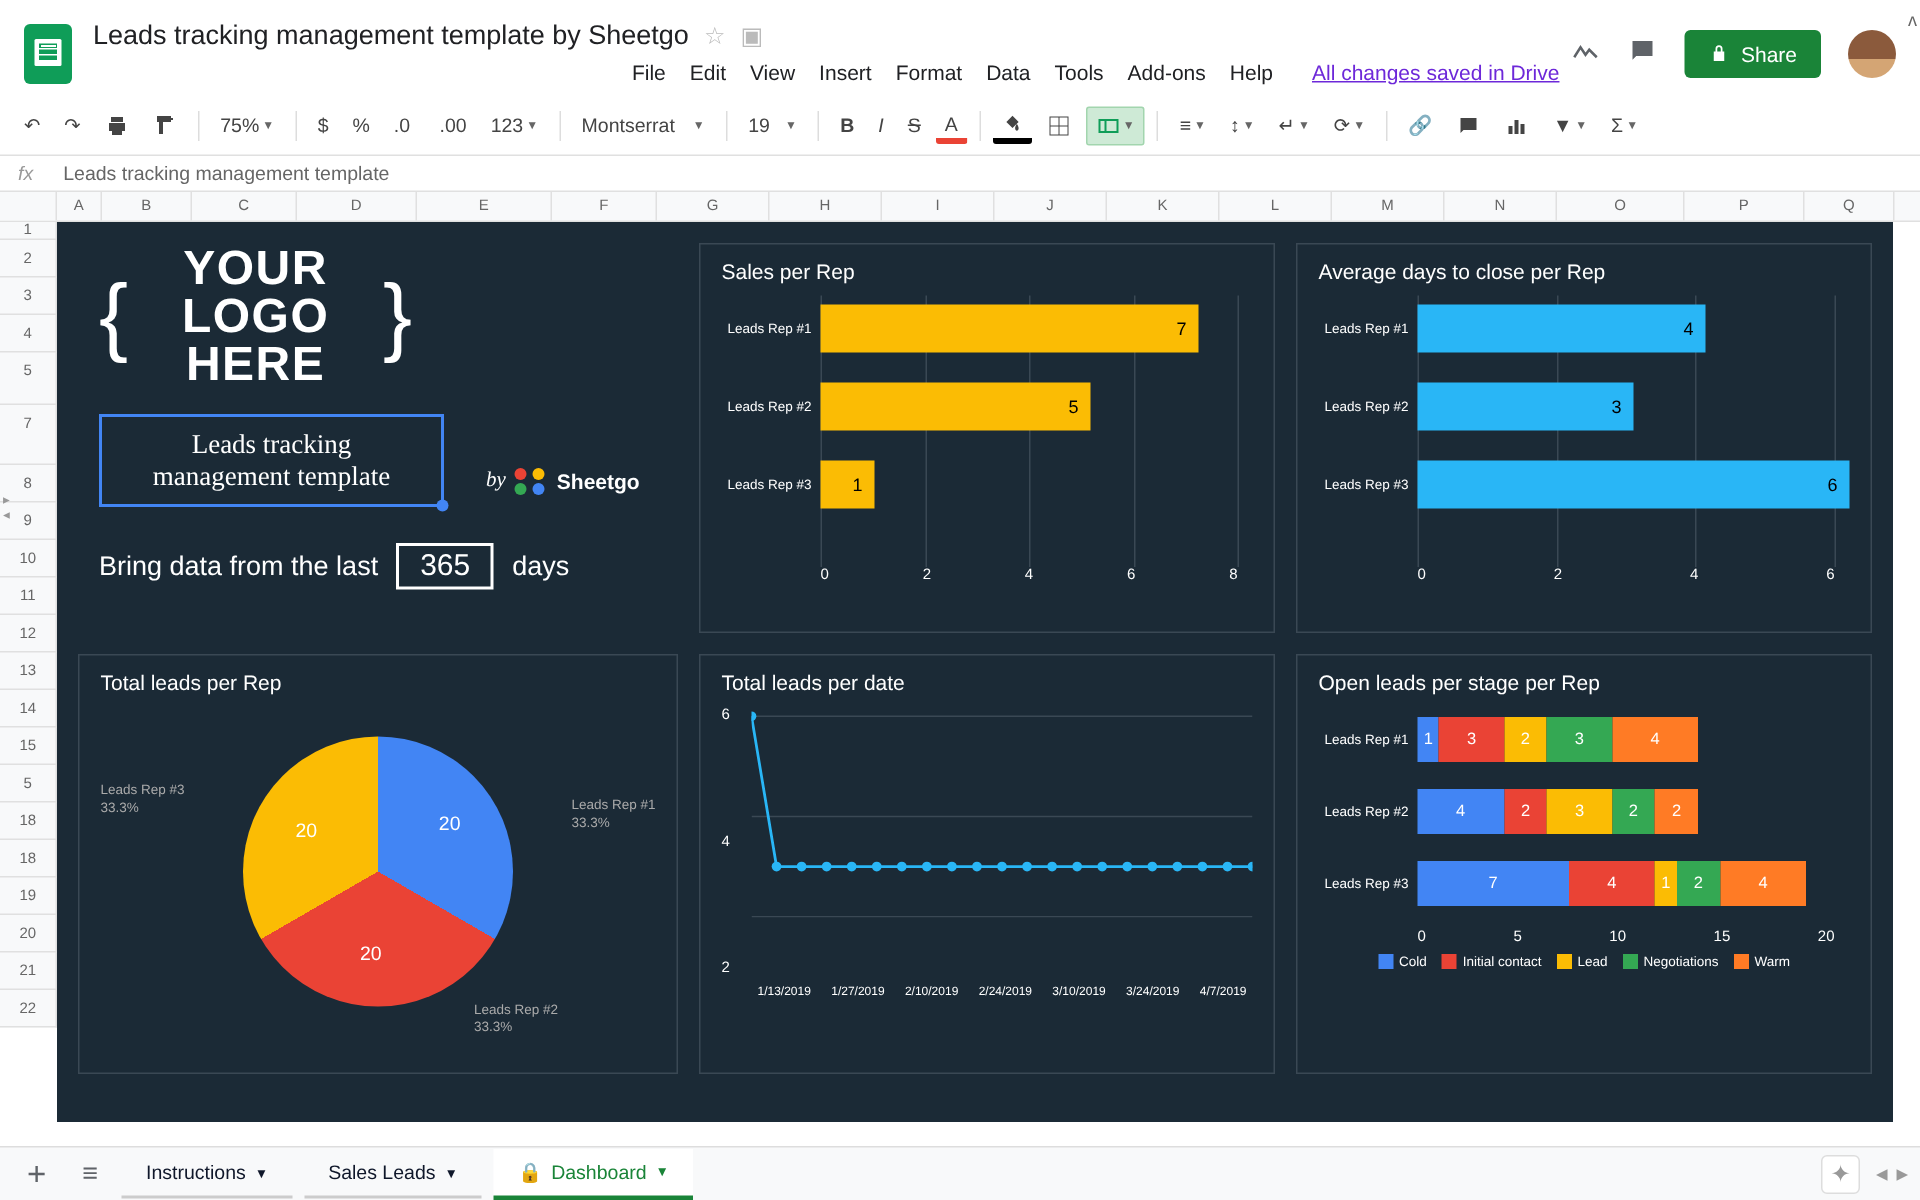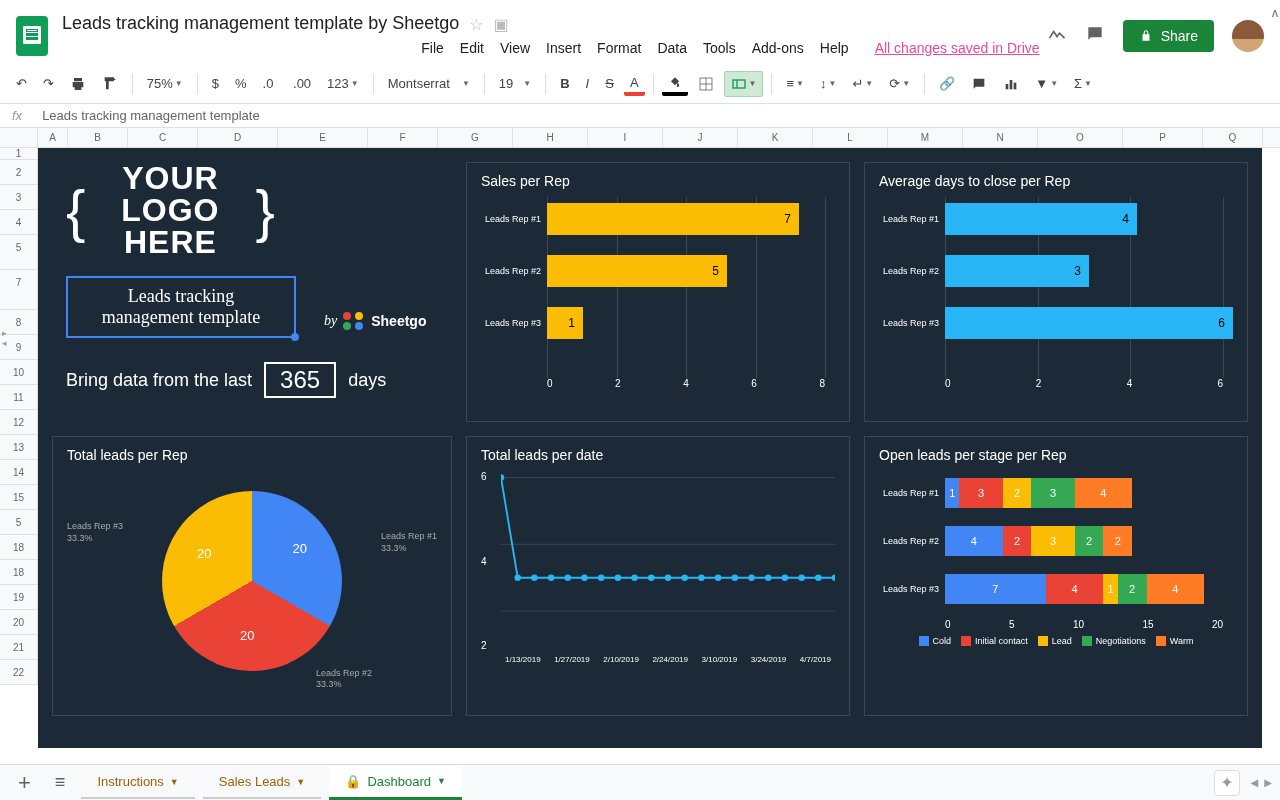--- a/index.html
+++ b/index.html
@@ -8,21 +8,21 @@
 
 .header { height: 64px; display: flex; align-items: center; padding: 8px 16px 0; }
 .sheets-logo { width: 32px; height: 40px; background: #0f9d58; border-radius: 4px; position: relative; margin-right: 14px; }
 .sheets-logo::after { content: ''; position: absolute; top: 10px; left: 7px; width: 18px; height: 18px; background: #fff; border-radius: 1px; }
 .sheets-logo::before { content: ''; position: absolute; top: 14px; left: 11px; width: 10px; height: 1px; box-shadow: 0 0 0 1px #0f9d58, 0 4px 0 1px #0f9d58, 0 8px 0 1px #0f9d58; z-index: 2; }
 .title-area { flex: 1; }
 .doc-title { font-size: 18px; color: #202124; padding-bottom: 2px; display: flex; align-items: flex-end; gap: 10px; }
 .star-icon, .folder-icon { color: #bbb; font-size: 16px; }
 .menubar { display: flex; gap: 2px; font-size: 14px; color: #202124; align-items: center; justify-content: flex-end; }
 .menubar span { padding: 4px 7px; cursor: pointer; border-radius: 4px; }
-.saved-text { color: #ec4899; text-decoration: underline; margin-left: 10px; }
+.saved-text { color: #6d28d9; text-decoration: underline; margin-left: 10px; }
 .header-right { display: flex; align-items: center; gap: 18px; }
 .header-icon { color: #5f6368; cursor: pointer; }
 .share-btn { background: #1a8438; color: #fff; padding: 8px 16px; border-radius: 4px; display: flex; align-items: center; gap: 8px; font-size: 14px; font-weight: 500; cursor: pointer; }
 .avatar { width: 32px; height: 32px; border-radius: 50%; background: linear-gradient(#8b5a3c 0 60%, #d4a574 60%); }
 
 
 .toolbar { height: 40px; border-bottom: 1px solid #e0e0e0; display: flex; align-items: center; padding: 0 10px; gap: 4px; color: #444; font-size: 13px; }
 .toolbar .sep { width: 1px; height: 20px; background: #ddd; margin: 0 4px; }
 .toolbar .tb-btn { padding: 4px 6px; cursor: pointer; border-radius: 2px; display: inline-flex; align-items: center; }
 .toolbar .wrap-active { background: #ceead6; border: 1px solid #a2d5ae; border-radius: 2px; }
@@ -51,21 +51,21 @@
 .card-title { font-size: 14px; font-weight: 500; margin-bottom: 8px; }
 .logo-card { border: none; padding: 0 14px; }
 .logo-placeholder { font-family: 'Arial Black', sans-serif; font-size: 32px; font-weight: 900; line-height: 1; text-align: center; width: 170px; letter-spacing: 1px; }
 .title-box { border: 2px solid #4285f4; padding: 8px 20px; font-size: 18px; text-align: center; margin: 18px 0 0; width: 230px; position: relative; font-family: cursive; }
 .title-box::after { content: ''; position: absolute; right: -5px; bottom: -5px; width: 8px; height: 8px; background: #4285f4; border-radius: 50%; }
 .by-sheetgo { position: absolute; left: 272px; top: 150px; display: flex; align-items: center; gap: 6px; font-size: 14px; }
 .sheetgo-dots { display: grid; grid-template-columns: 10px 10px; gap: 2px; }
 .sheetgo-dots span { width: 8px; height: 8px; border-radius: 50%; }
 .d1 { background: #ea4335; } .d2 { background: #fbbc04; } .d3 { background: #34a853; } .d4 { background: #4285f4; }
 .bring-data { font-family: cursive; font-size: 18px; margin-top: 24px; display: flex; align-items: center; gap: 12px; }
-.days-box { border: 2px solid #fff; padding: 2px 14px; font-size: 24px; font-family: Arial; }
+.days-box { border: 2px solid #fff; padding: 2px 14px; font-size: 20px; font-family: Arial; }
 
 
 .hbar-chart { height: 195px; position: relative; }
 .hbar-row { display: flex; align-items: center; height: 44px; margin: 8px 0; }
 .hbar-label { width: 66px; font-size: 9px; text-align: right; padding-right: 6px; }
 .hbar-track { flex: 1; position: relative; height: 32px; }
 .hbar-fill { height: 100%; display: flex; align-items: center; justify-content: flex-end; padding-right: 8px; font-size: 12px; color: #000; font-weight: 500; }
 .hbar-axis { position: absolute; bottom: 0; left: 66px; right: 10px; height: 14px; display: flex; justify-content: space-between; font-size: 10px; }
 .hbar-grid { position: absolute; top: 0; bottom: 14px; left: 66px; right: 10px; }
 .hbar-grid div { position: absolute; top: 0; bottom: 0; width: 1px; background: #3a4854; }
@@ -86,21 +86,21 @@
 .stacked-row { display: flex; align-items: center; height: 36px; margin: 12px 0; }
 .stacked-track { flex: 1; display: flex; height: 30px; }
 .stacked-seg { display: flex; align-items: center; justify-content: center; font-size: 11px; }
 .stacked-axis { display: flex; justify-content: space-between; font-size: 10px; padding-left: 66px; padding-right: 10px; margin-top: 4px; }
 .legend { display: flex; gap: 10px; font-size: 9px; justify-content: center; margin-top: 6px; }
 .legend span { display: flex; align-items: flex-end; gap: 4px; }
 .legend i { width: 10px; height: 10px; display: inline-block; }
 
 
 .sheet-tabs { position: absolute; bottom: 0; left: 0; right: 0; height: 36px; background: #f8f9fa; border-top: 1px solid #ddd; display: flex; align-items: center; padding: 0 10px; gap: 8px; }
-.sheet-tab { padding: 8px 16px; font-size: 13px; color: #a16207; cursor: pointer; display: flex; align-items: center; gap: 6px; border-bottom: 2px solid #ccc; }
+.sheet-tab { padding: 8px 16px; font-size: 13px; color: #0f172a; cursor: pointer; display: flex; align-items: center; gap: 6px; border-bottom: 2px solid #ccc; }
 .sheet-tab.active { color: #1a8438; border-bottom: 3px solid #1a8438; font-weight: 500; background: #fff; }
 .tab-chev { font-size: 9px; }
 .tab-plus { font-size: 22px; color: #5f6368; padding: 0 8px; cursor: pointer; }
 .tab-menu { font-size: 18px; color: #5f6368; padding: 0 8px; cursor: pointer; }
 .explore-btn { position: absolute; right: 40px; width: 26px; height: 26px; background: #fff; border: 1px solid #ddd; border-radius: 4px; display: flex; align-items: center; justify-content: center; color: #999; }
 .hscroll { position: absolute; right: 6px; display: flex; gap: 2px; }
 .hscroll span { font-size: 10px; color: #999; cursor: pointer; padding: 2px; }
 
 .edge-arrows { position: absolute; left: 2px; top: 200px; font-size: 9px; color: #999; }
 .expand-toggle { position: absolute; right: 2px; top: 6px; color: #666; cursor: pointer; font-size: 12px; }

